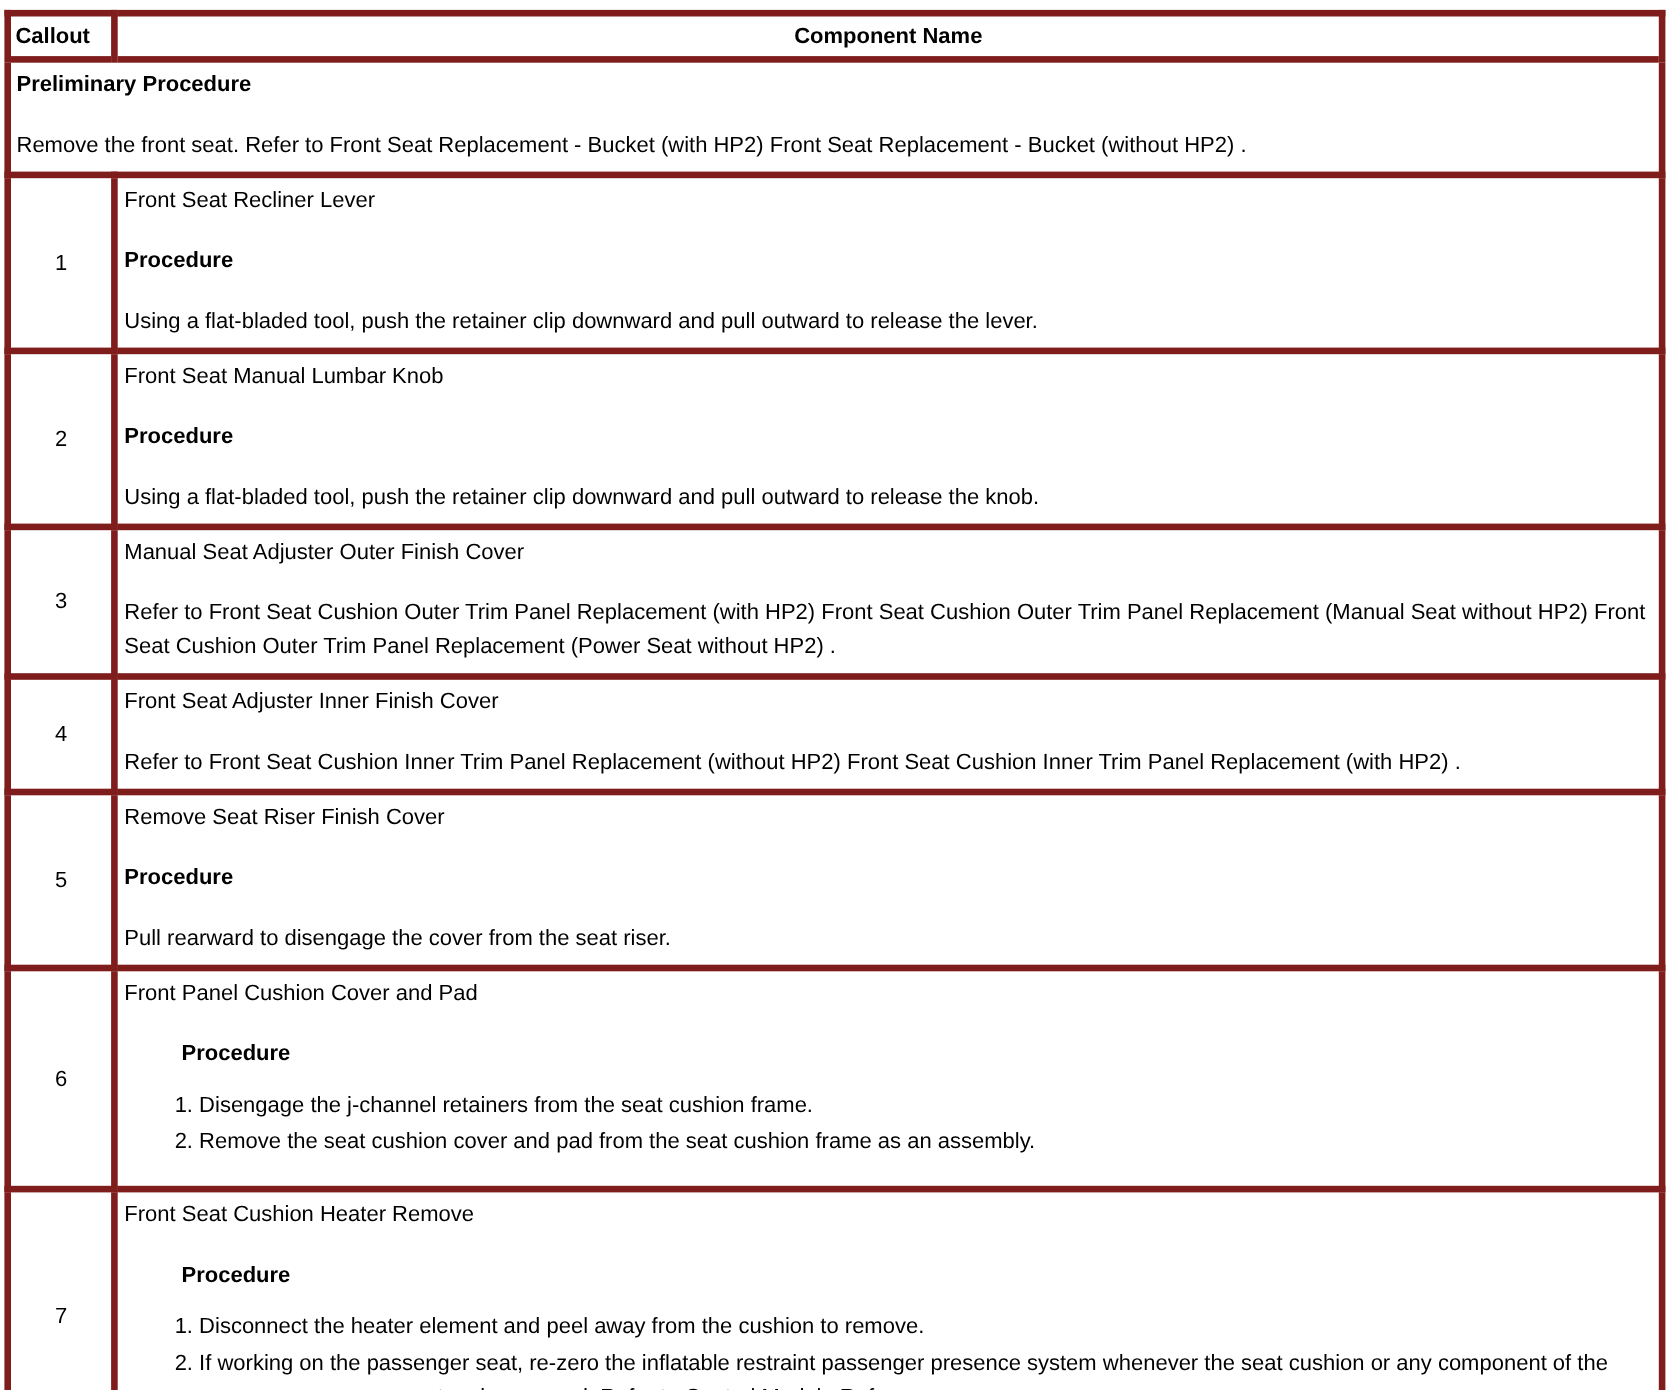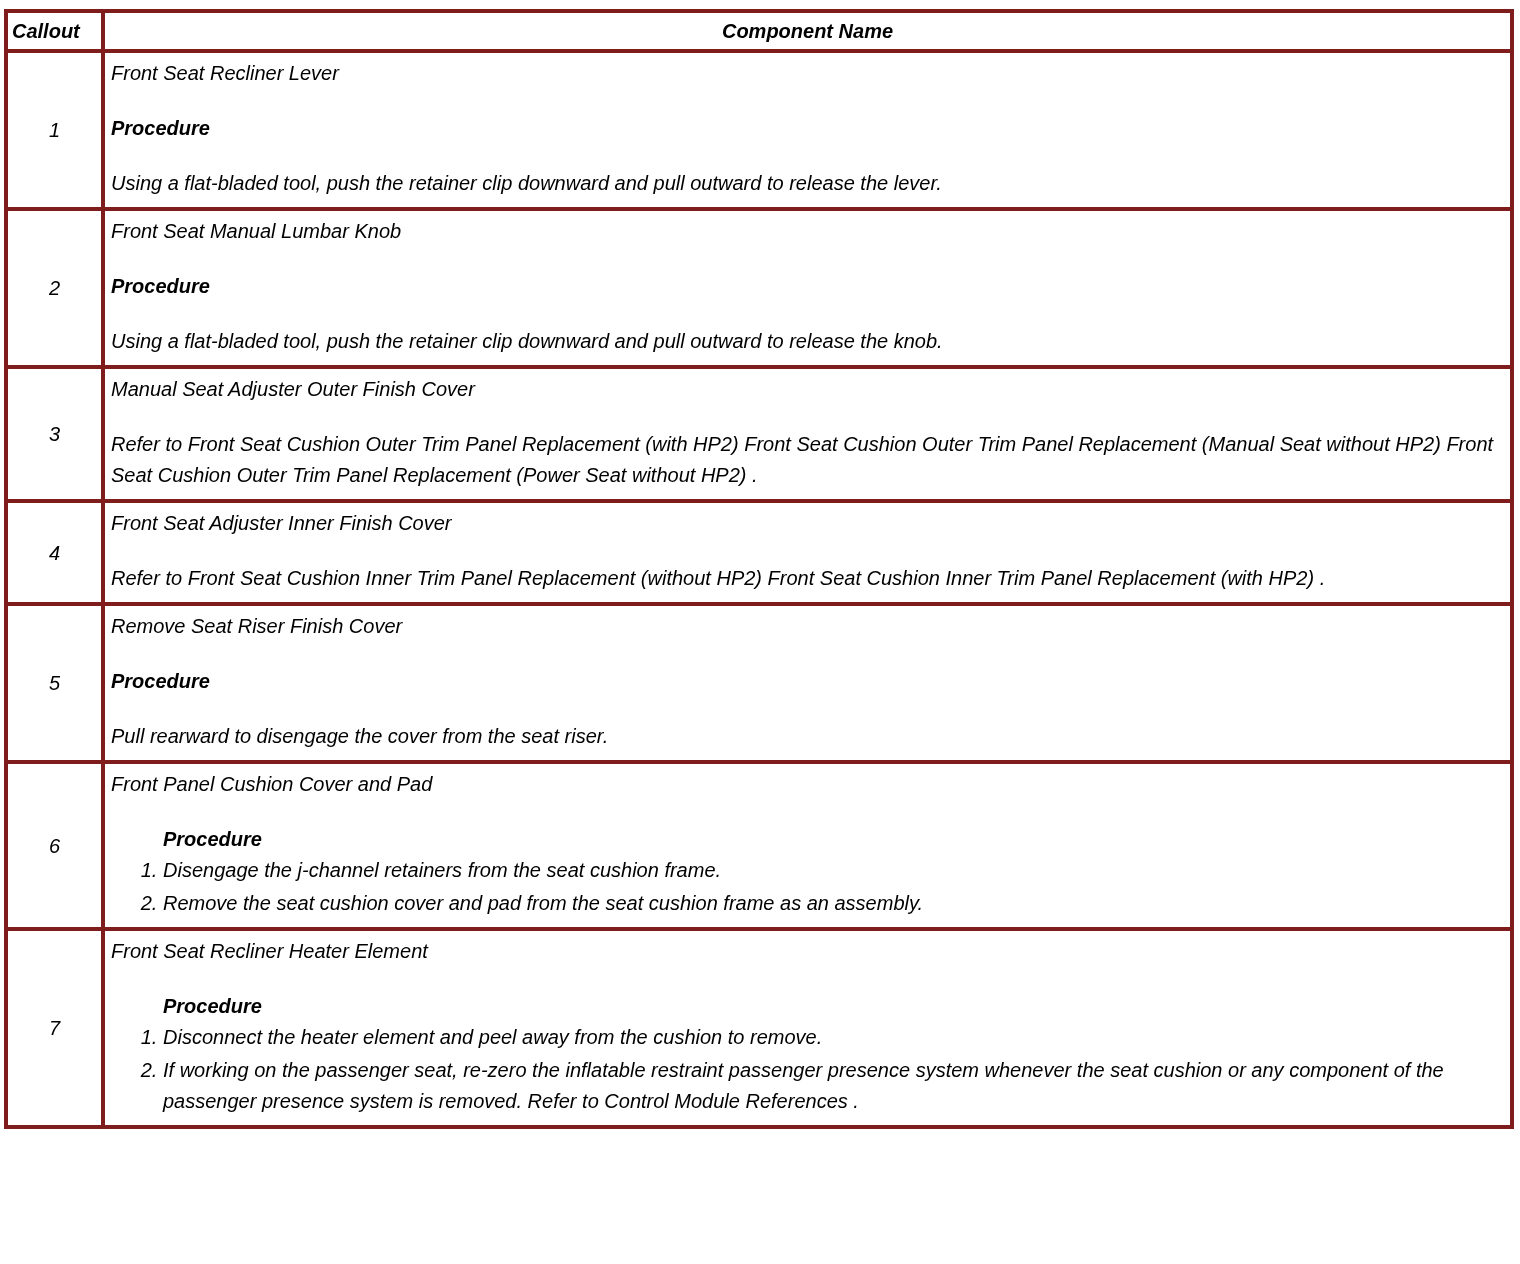--- a/index.html
+++ b/index.html
@@ -14,24 +14,23 @@
   }
   table.component-table {
     border-collapse: collapse;
     table-layout: fixed;
     width: 1510px;
     margin: 9px 5px 0 4px;
     border: 4px solid #000000;
   }
   col.callout-col { width: 97px; }
   th, td {
-    border: 4px solid #7f1d1d;
+    border: 6px solid #7f1d1d;
     vertical-align: top;
     text-align: left;
-    font-style: italic;
   }
   thead th {
     border-bottom: 3px solid #000000;
     font-weight: bold;
     line-height: 26px;
     padding: 5px 4px;
   }
   th.comp-header { text-align: center; margin-left: 38px; }
   td.callout-cell {
     text-align: center;
@@ -48,21 +47,21 @@
   td.prelim-cell > * + * {
     margin-top: 24px;
   }
   p {
     margin: 0;
     line-height: 31px;
   }
   .bold { font-weight: bold; }
   .indented { margin-left: 52px; }
   ol.steps {
-    margin: 0;
+    margin: 16px;
     padding-left: 52px;
   }
   ol.steps li {
     line-height: 31px;
   }
   ol.steps li + li { margin-top: 2px; }
 </style>
 </head>
 <body>
 
@@ -71,20 +70,26 @@
     <col class="callout-col">
     <col>
   </colgroup>
   <thead>
     <tr>
       <th>Callout</th>
       <th class="comp-header">Component Name</th>
     </tr>
   </thead>
   <tbody>
+    <tr>
+      <td class="prelim-cell" colspan="2">
+        <p class="bold">Preliminary Procedure</p>
+        <p>Remove the front seat. Refer to Front Seat Replacement - Bucket (with HP2) Front Seat Replacement - Bucket (without HP2) .</p>
+      </td>
+    </tr>
 
     <tr>
       <td class="callout-cell">1</td>
       <td class="comp-cell">
         <p>Front Seat Recliner Lever</p>
         <p class="bold">Procedure</p>
         <p>Using a flat-bladed tool, push the retainer clip downward and pull outward to release the lever.</p>
       </td>
     </tr>
 
@@ -130,21 +135,21 @@
         <ol class="steps">
           <li>Disengage the j-channel retainers from the seat cushion frame.</li>
           <li>Remove the seat cushion cover and pad from the seat cushion frame as an assembly.</li>
         </ol>
       </td>
     </tr>
 
     <tr>
       <td class="callout-cell">7</td>
       <td class="comp-cell">
-        <p>Front Seat Recliner Heater Element</p>
+        <p>Front Seat Cushion Heater Remove</p>
         <p class="bold indented">Procedure</p>
         <ol class="steps">
           <li>Disconnect the heater element and peel away from the cushion to remove.</li>
           <li>If working on the passenger seat, re-zero the inflatable restraint passenger presence system whenever the seat cushion or any component of the passenger presence system is removed. Refer to Control Module References .</li>
         </ol>
       </td>
     </tr>
   </tbody>
 </table>
 

